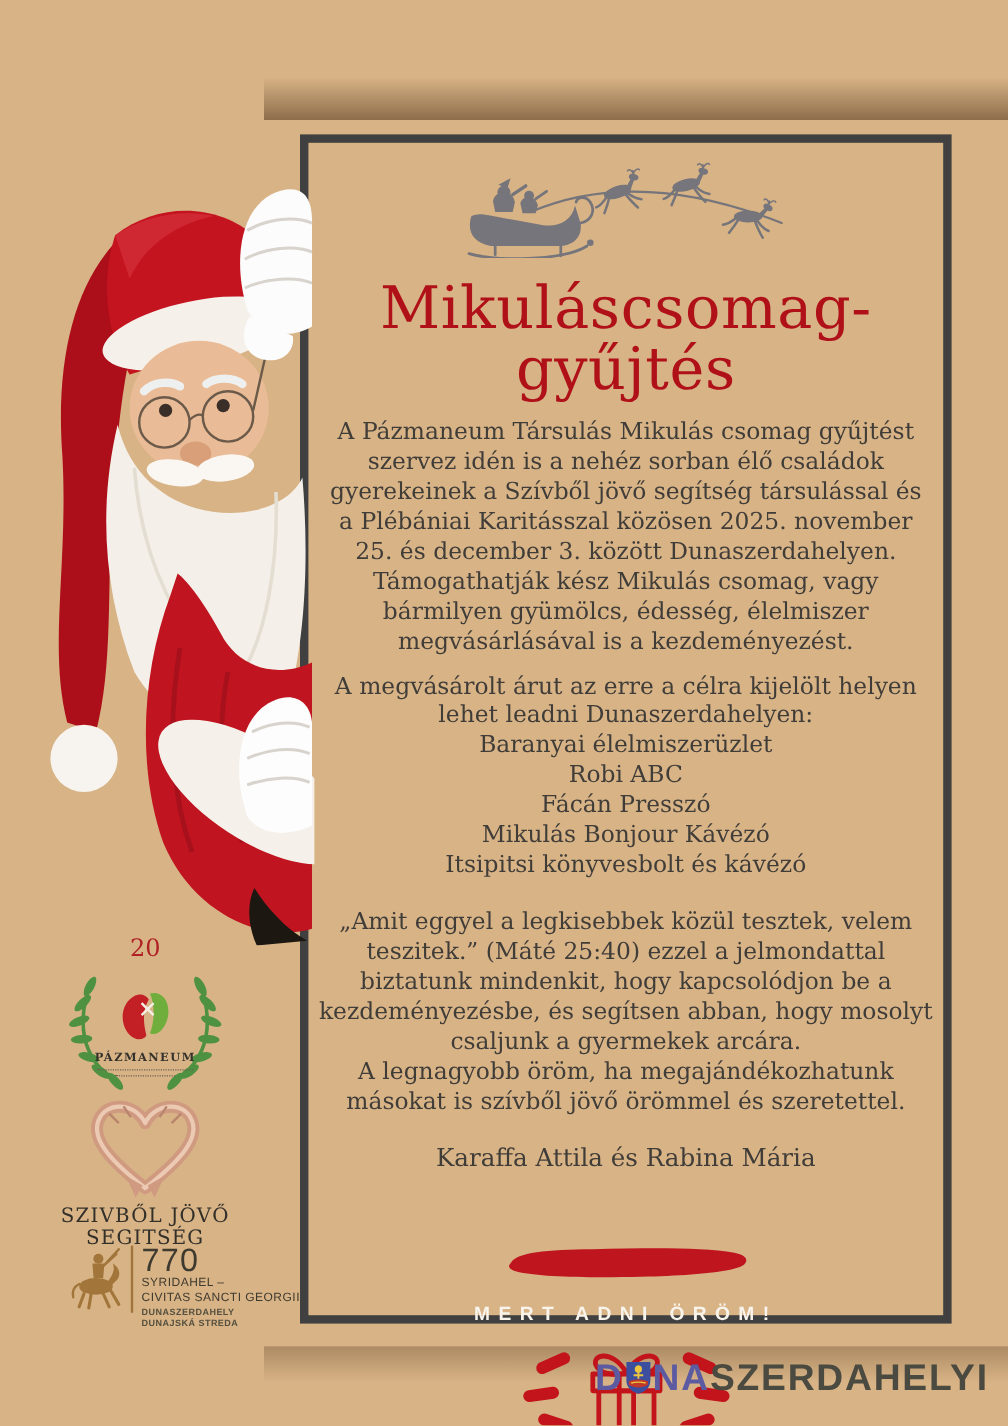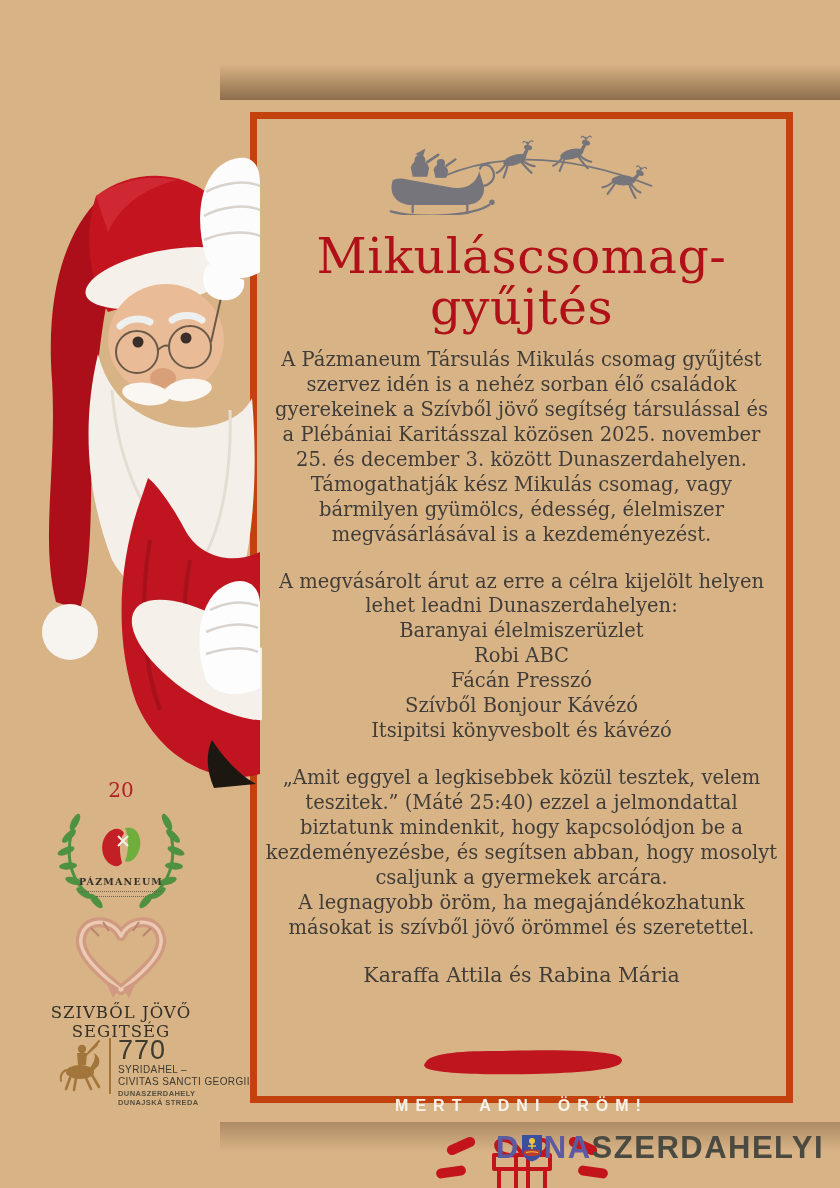--- a/index.html
+++ b/index.html
@@ -7,30 +7,30 @@
           font-family:"DejaVu Serif", serif;}
 
   
   .roll-top{position:absolute;left:220px;top:64px;width:620px;height:36px;
             background:linear-gradient(to bottom, rgba(143,110,74,0) 0%, rgba(120,90,58,0.78) 100%);}
   .roll-bottom{position:absolute;left:220px;top:1122px;width:620px;height:30px;
             background:linear-gradient(to bottom, rgba(120,90,58,0.45) 0%, rgba(120,90,58,0) 100%);}
 
   
   .panel{position:absolute;left:250px;top:112px;width:543px;height:991px;
-         border:7px solid #c2410c;box-sizing:border-box;z-index:2;
+         border:7px solid #404040;box-sizing:border-box;z-index:2;
          display:flex;flex-direction:column;align-items:center;}
 
   .sleigh{margin-top:14px;height:82px;}
   .title{margin-top:16px;font-size:49px;line-height:1.05;color:#b01119;
          letter-spacing:0.5px;text-align:center;}
   .body-text{color:#403d39;font-size:19.5px;line-height:1.28;text-align:center;}
   .p-intro{margin-top:14px;width:507px;}
   .p-intro2{width:507px;}
-  .p-drop{margin-top:22px;width:507px;text-align:center;}
+  .p-drop{margin-top:12px;width:507px;text-align:center;}
   .loc-line{width:507px;}
   .p-quote{margin-top:22px;width:519px;}
   .p-quote2{width:519px;}
   .signature{margin-top:22px;font-size:20.5px;color:#403d39;text-align:right;}
 
   .brush-wrap{margin-top:60px;height:30px;}
   .slogan{margin-top:20px;font-family:"Liberation Sans", sans-serif;font-size:16px;
           color:#f8f4ec;letter-spacing:7px;font-weight:600;text-align:right;}
   .gift-wrap{margin-top:12px;height:84px;}
 
@@ -125,21 +125,21 @@
 
     <div class="title">Mikuláscsomag-gyűjtés</div>
 
     <div class="body-text p-intro">A Pázmaneum Társulás Mikulás csomag gyűjtést szervez idén is a nehéz sorban élő családok gyerekeinek a Szívből jövő segítség társulással és a Plébániai Karitásszal közösen 2025. november 25.  és december 3. között Dunaszerdahelyen.</div>
     <div class="body-text p-intro2">Támogathatják kész Mikulás csomag, vagy bármilyen gyümölcs, édesség, élelmiszer megvásárlásával is a kezdeményezést.</div>
 
     <div class="body-text p-drop">A megvásárolt árut az erre a célra kijelölt helyen lehet leadni Dunaszerdahelyen:</div>
     <div class="body-text loc-line">Baranyai élelmiszerüzlet</div>
     <div class="body-text loc-line">Robi ABC</div>
     <div class="body-text loc-line">Fácán Presszó</div>
-    <div class="body-text loc-line">Szívből Bonjour Kávézó</div>
+    <div class="body-text loc-line">Mikulás Bonjour Kávézó</div>
     <div class="body-text loc-line">Itsipitsi könyvesbolt és kávézó</div>
 
     <div class="body-text p-quote">„Amit eggyel a legkisebbek közül tesztek, velem teszitek.” (Máté 25:40) ezzel a jelmondattal biztatunk mindenkit, hogy kapcsolódjon be a kezdeményezésbe, és segítsen abban, hogy mosolyt csaljunk a gyermekek arcára.</div>
     <div class="body-text p-quote2">A legnagyobb öröm, ha megajándékozhatunk másokat is szívből jövő örömmel és szeretettel.</div>
 
     <div class="signature">Karaffa Attila és Rabina Mária</div>
 
     <div class="brush-wrap">
       <svg width="212" height="30" viewBox="0 0 212 30">
         <path d="M10,15 C14,7 40,4 78,4 C122,3 168,2 196,7 C206,9 208,13 204,17 C196,23 160,26 118,27 C72,28 34,27 16,23 C7,21 7,18 10,15 Z" fill="#bf151e"></path>

